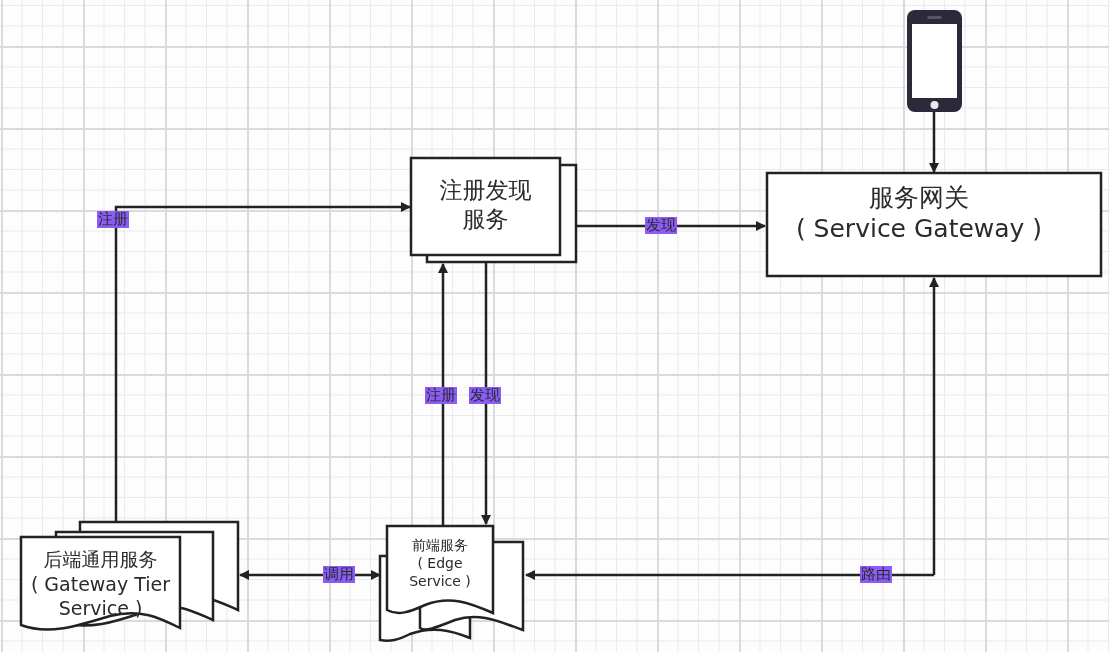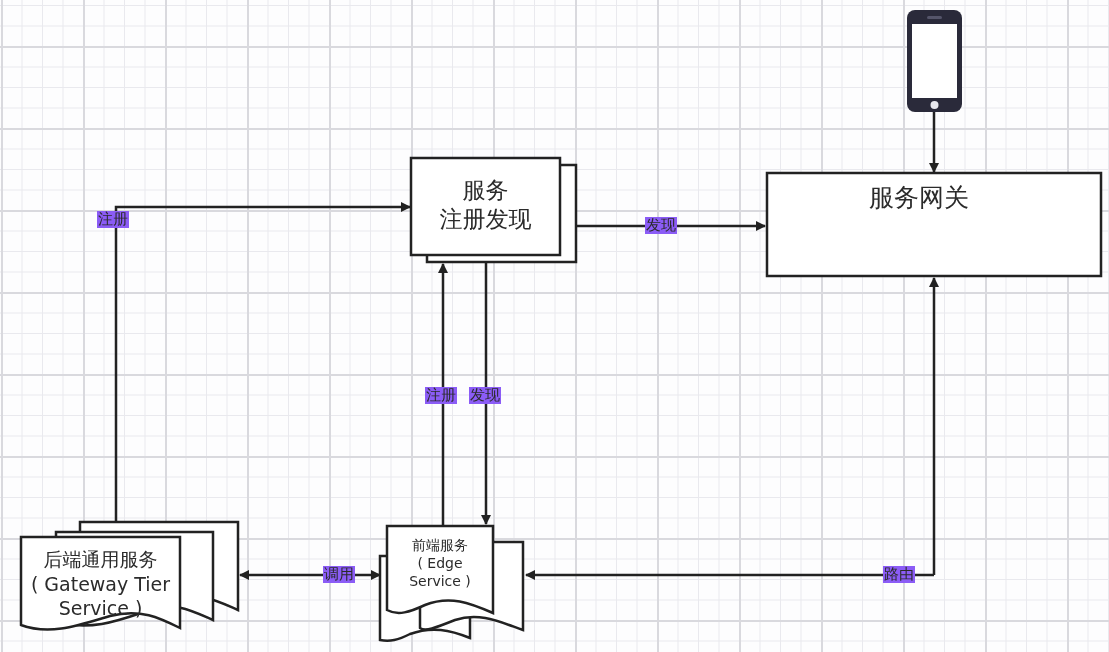--- a/index.html
+++ b/index.html
@@ -67,38 +67,39 @@
   </g>
 
   <g fill="#fff" stroke="#222" stroke-width="2.5">
     <path d="M380,556 L470,556 L470,638 C450,630 432,626 410,634 C398,640 390,642 380,640 Z"></path>
     <path d="M420,542 L523,542 L523,630 C500,622 480,612 455,620 C435,628 425,632 420,628 Z"></path>
     <path d="M387,526 L493,526 L493,613 C470,603 450,595 425,605 C410,612 398,616 387,610 Z"></path>
   </g>
 </svg>
 
 <div class="box-text" style="left:411px; top:176px; width:149px; font-size:23px;">
+  <div>注册发现</div>
   <div>服务</div>
-  <div>注册发现</div>
 </div>
 
 <div class="box-text" style="left:767px; top:182px; width:304px; font-size:25px;">
   <div>服务网关</div>
+  <div>( Service Gateway )</div>
 </div>
 
 <div class="box-text" style="left:21px; top:547px; width:159px; font-size:19px; line-height:1.3;">
   <div>后端通用服务</div>
   <div>( Gateway Tier</div>
   <div>Service )</div>
 </div>
 
 <div class="box-text" style="left:387px; top:536px; width:106px; font-size:14px; line-height:1.3;">
   <div>前端服务</div>
   <div>( Edge</div>
   <div>Service )</div>
 </div>
 
 <span class="lbl" style="left:97px; top:211px;">注册</span>
 <span class="lbl" style="left:645px; top:217px;">发现</span>
 <span class="lbl" style="left:425px; top:387px;">注册</span>
 <span class="lbl" style="left:469px; top:387px;">发现</span>
 <span class="lbl" style="left:291px; top:566px;margin-left:32px;">调用</span>
-<span class="lbl" style="left:860px; top:566px;margin-left:23px;">路由</span>
+<span class="lbl" style="left:860px; top:566px;">路由</span>
 
 </body></html>

